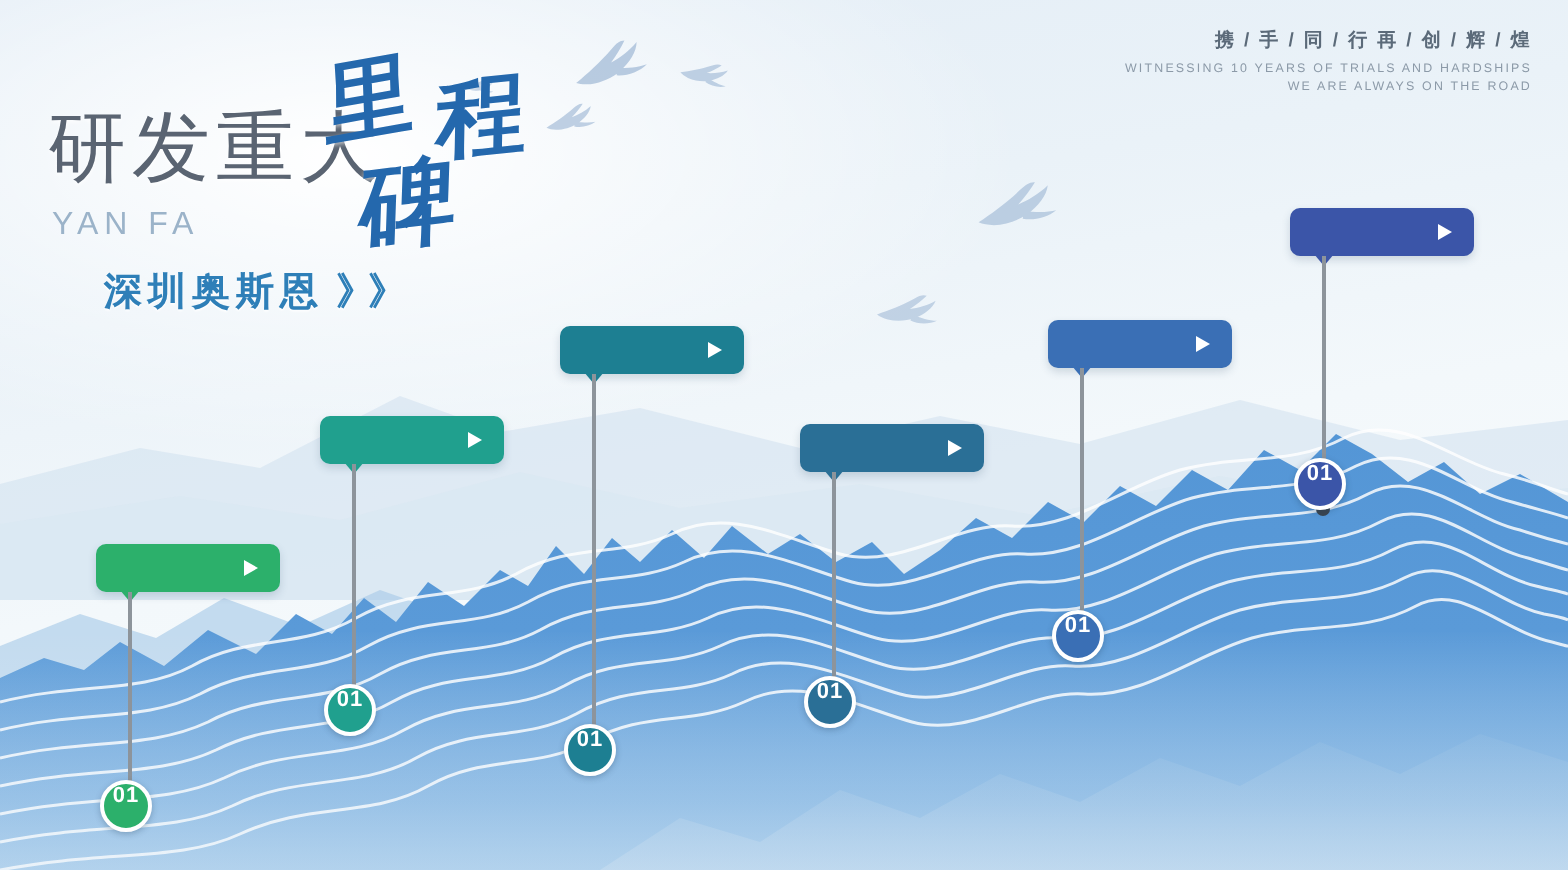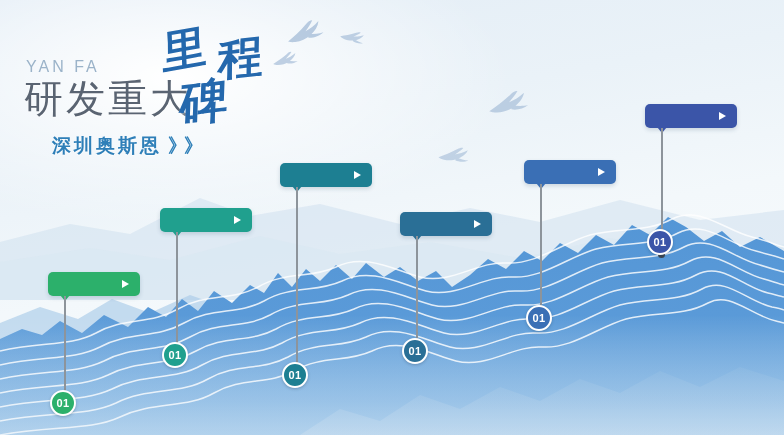--- a/index.html
+++ b/index.html
@@ -99,21 +99,21 @@
   }
   .ms-dot {
     position:absolute; left:13px;
     width:7px; height:7px; border-radius:50%;
     background:#3b4550;
   }
   .ms-circle {
     position:absolute;
     width:26px; height:26px; border-radius:50%;
     border:2px solid #ffffff;
-    display:flex; align-items:center; justify-content:center;
+    display:flex; align-items:flex-start; justify-content:center;
     color:#ffffff; font-size:11px; font-weight:700; letter-spacing:.5px;
     box-shadow:0 1px 3px rgba(30,60,90,.3);
   }
 </style>
 </head>
 <body>
 
 <div id="stage">
 
   <svg class="haze" style="top:150px;height:150px;" viewBox="0 0 784 150" preserveAspectRatio="none">
@@ -205,35 +205,40 @@
         </svg>
       </div>
       <div class="bird" style="left: 438px; top: 145px; width: 33px; opacity: 0.55; transform: rotate(7deg);">
         <svg viewBox="0 0 70 40" style="width:100%;display:block;">
           <path d="M2,30 C14,24 26,18 40,8 C44,5 48,3 52,4 C48,9 42,15 36,20 C44,18 54,14 62,8 C60,16 52,24 42,29 C34,33 24,35 14,34 C9,33 5,32 2,30 Z M40,26 C48,28 58,30 66,29 C58,34 46,35 38,32 Z" fill="#9cb6d4"></path>
         </svg>
       </div>
     </div>
 
   <div id="title-block">
+    <div id="title-main">研发重大</div>
     <div id="title-pinyin">YAN FA</div>
-    <div id="title-main">研发重大</div>
   </div>
 
   <div id="brush">
     <span class="c1">里</span>
     <span class="c2">程</span>
     <span class="c3">碑</span>
   </div>
 
   <div id="title-sub">
     <span>深圳奥斯恩</span>
     <span class="chev">》》</span>
   </div>
 
+  <div id="slogan">
+    <div id="slogan-cn">携 / 手 / 同 / 行   再 / 创 / 辉 / 煌</div>
+    <div id="slogan-en1">WITNESSING 10 YEARS OF TRIALS AND HARDSHIPS</div>
+    <div id="slogan-en2">WE ARE ALWAYS ON THE ROAD</div>
+  </div>
 
   <div id="milestones-layer">
       <div class="milestone" style="left: 48px; top: 272px;">
         <div class="ms-box" style="background: rgb(44, 176, 107); color: rgb(44, 176, 107);">
           <div class="ms-play"></div>
         </div>
         <div class="ms-line" style="height: 108px; background: rgb(141, 148, 155);"></div>
         <div class="ms-dot" style="top: 129px; background: rgb(59, 69, 80);"></div>
       </div>
       <div class="ms-circle" style="left: 50px; top: 390px; background: rgb(44, 176, 107);">

